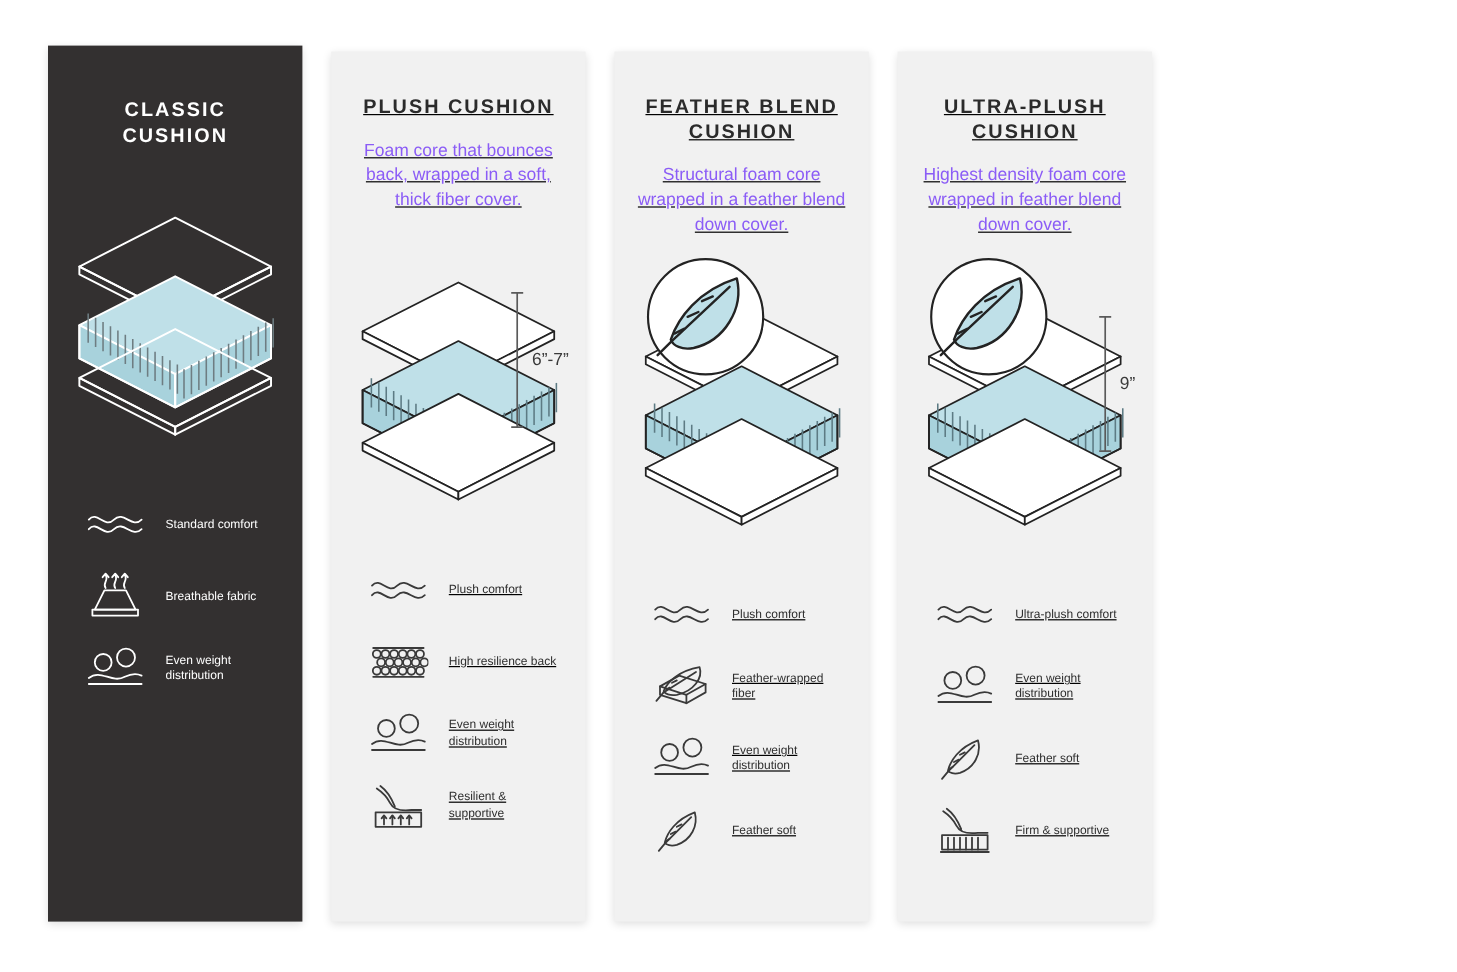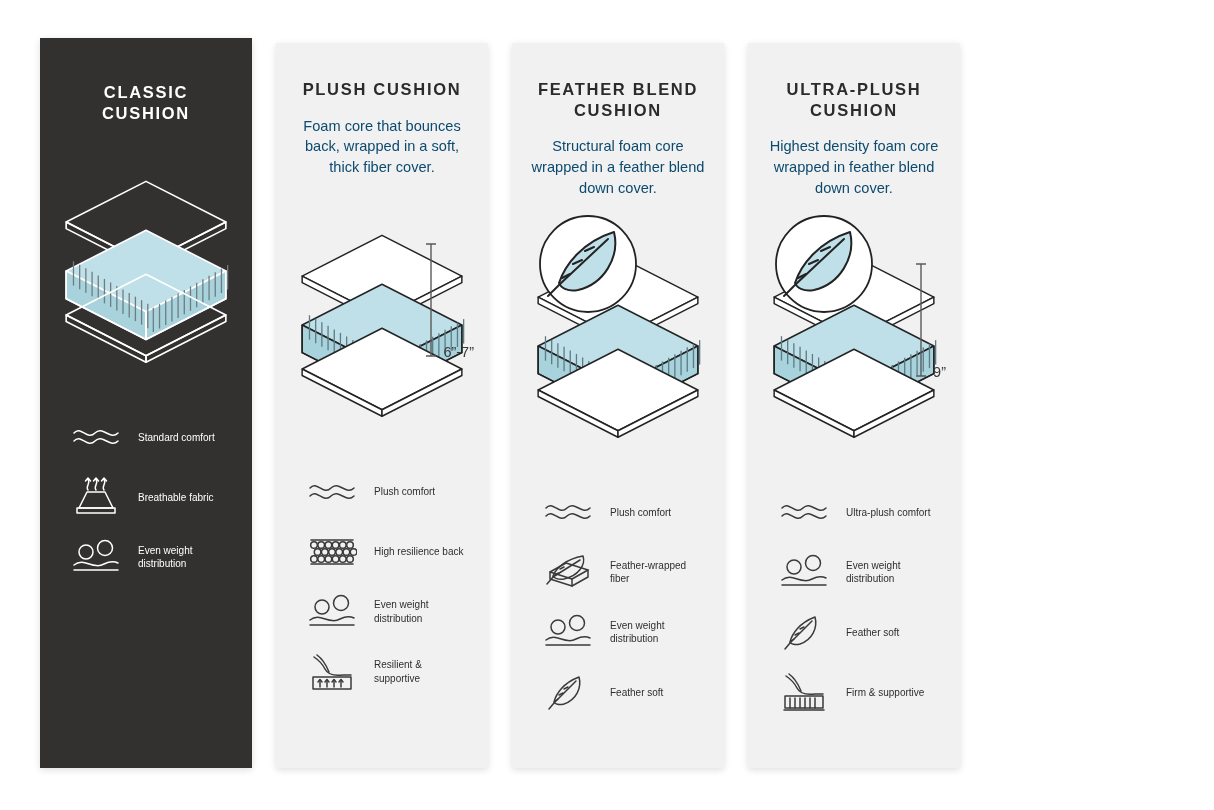--- a/index.html
+++ b/index.html
@@ -29,39 +29,39 @@
     flex-direction: column;
     align-items: center;
   }
   .panel.dark {
     background: #333030;
     color: #ffffff;
     margin-top: 0;
     height: 730px;
     padding-top: 44px;
   }
-  .panel.light { margin-top: 5px; height: 725px; }
+  .panel.light { margin-top: 5px; height: 725px; text-decoration: underline; }
 
   .p-title {
     font-size: 16.5px;
     font-weight: bold;
     letter-spacing: 1.7px;
     text-align: center;
     color: #2b2b2b;
     line-height: 1.25;
     text-transform: uppercase;
   }
   .dark .p-title { color: #ffffff; }
 
   .p-desc {
     margin-top: 16px;
     font-size: 14.6px;
     line-height: 1.42;
     text-align: center;
-    color: #0c4a6e;
+    color: #8b5cf6;
     max-width: 232px;
   }
   .dark .p-desc { color: #f0f0f0; }
 
   
   .diagram-wrap {
     position: relative;
     width: 100%;
     height: 250px;
     margin-top: 18px;
@@ -70,21 +70,21 @@
     align-items: center;
   }
   .diagram { display: block; }
 
   .dim {
     position: absolute;
     right: -4px;
     top: 44px;
     height: 120px;
     display: flex;
-    align-items: flex-end;
+    align-items: center;
     gap: 6px;
   }
   .dim svg { display: block; }
   .dim-label {
     font-size: 14.5px;
     color: #3a3a3a;
     white-space: nowrap;
   }
 
   

